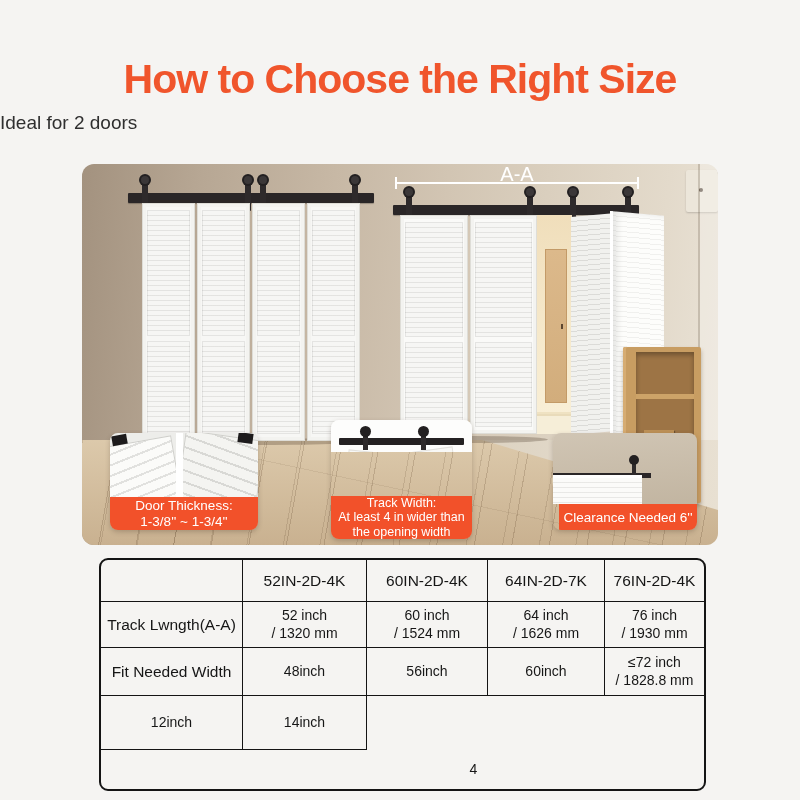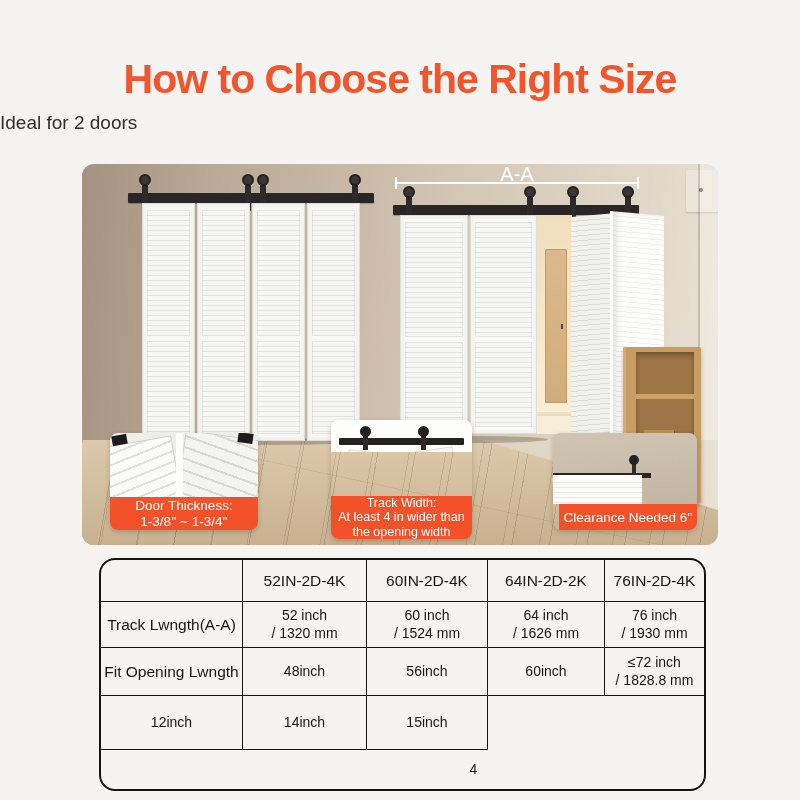--- a/index.html
+++ b/index.html
@@ -120,21 +120,21 @@
 
   .img3{background:linear-gradient(175deg,#d0c5b4,#c2b5a1);}
   .cl-door{position:absolute;left:0;bottom:0;width:62%;height:26px;background:#fbfbf9;border-top:3px solid #ffffff;
         background-image:repeating-linear-gradient(180deg,rgba(0,0,0,0) 0 4px,rgba(70,68,62,.10) 4px 5px);}
   .cl-track{position:absolute;left:0;bottom:26px;width:68%;height:5px;background:#2a2627;}
   .cl-hanger{position:absolute;left:55%;bottom:28px;width:4px;height:14px;background:#2e2a2b;}
   .cl-hanger::before{content:'';position:absolute;left:-3px;top:-7px;width:10px;height:10px;border-radius:50%;background:#232021;}
 
   
   .spec-table{position:absolute;left:99px;top:558px;width:603px;height:229px;
-        border:2px solid #141414;border-radius:16px;overflow:hidden;
+        border:2px solid #141414;border-radius:9px;overflow:hidden;
         display:grid;grid-template-columns:142px 124px 121px 117px 1fr;
         grid-template-rows:42px 46px 48px 54px 1fr;color:#161616;}
   .tcell{border-right:1.5px solid #141414;border-bottom:1.5px solid #141414;
         display:flex;align-items:center;justify-content:center;text-align:center;
         white-space:pre-line;line-height:1.25;font-size:14px;padding:0 2px;box-sizing:border-box;}
   .tcell.hdr{font-size:15.5px;}
   .tcell.lbl{font-size:15.5px;}
   .tcell.no-r{border-right:none;}
   .tcell.no-b{border-bottom:none;}
   .tcell.span4{grid-column:2/6;}
@@ -256,40 +256,39 @@
         <div class="cl-door"></div>
       </div>
       <div class="card-band band3">Clearance Needed 6''</div>
     </div>
   </div>
 
   <div class="spec-table">
     <div class="tcell hdr"></div>
     <div class="tcell hdr">52IN-2D-4K</div>
     <div class="tcell hdr">60IN-2D-4K</div>
-    <div class="tcell hdr">64IN-2D-2K</div>
+    <div class="tcell hdr">64IN-2D-7K</div>
     <div class="tcell hdr no-r">76IN-2D-4K</div>
 
     <div class="tcell lbl">Track Lwngth(A-A)</div>
     <div class="tcell">52 inch
 / 1320 mm</div>
     <div class="tcell">60 inch
 / 1524 mm</div>
     <div class="tcell">64 inch
 / 1626 mm</div>
     <div class="tcell no-r">76 inch
 / 1930 mm</div>
 
-    <div class="tcell lbl">Fit Opening Lwngth</div>
+    <div class="tcell lbl">Fit Needed Width</div>
     <div class="tcell">48inch</div>
     <div class="tcell">56inch</div>
     <div class="tcell">60inch</div>
     <div class="tcell no-r">≤72 inch
 / 1828.8 mm</div>
 
     <div class="tcell">12inch</div>
     <div class="tcell">14inch</div>
-    <div class="tcell">15inch</div>
 
     <div class="tcell span4 no-r no-b">4</div>
   </div>
 
 </div>
 
 </body></html>

